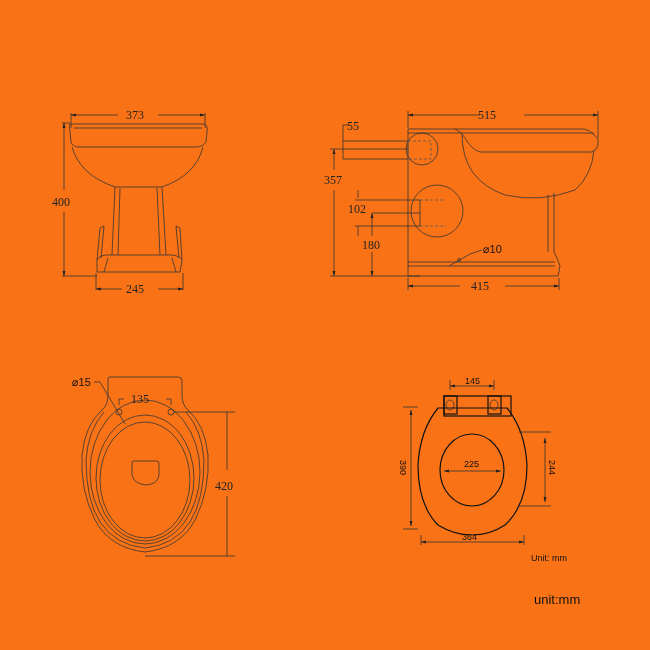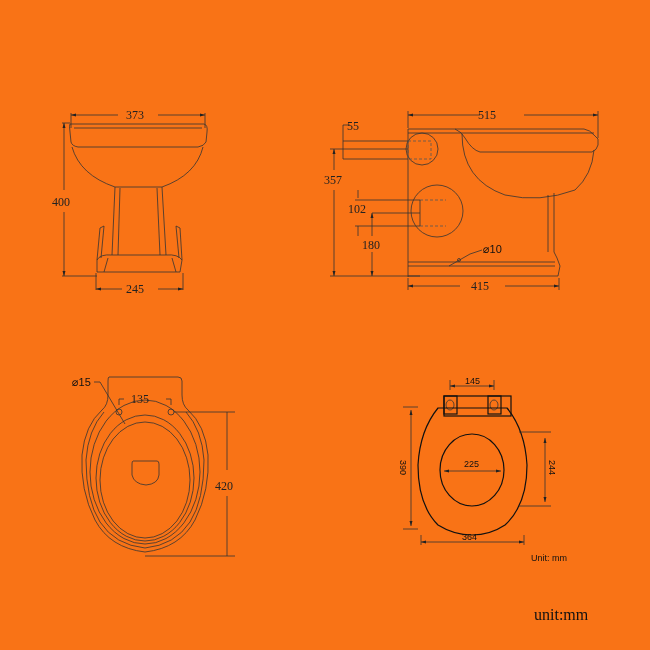--- a/index.html
+++ b/index.html
@@ -1,21 +1,21 @@
 <!DOCTYPE html>
 <html><head>
 <meta charset="utf-8">
 <style>
   html, body { margin: 0; padding: 0; background: #ffffff; }
   #canvas { position: relative; width: 650px; height: 650px; background: #f97316; overflow: hidden; padding-left: 12px; }
   svg { position: absolute; left: 0; top: 0; }
   .dim { font-family: "Liberation Serif", "DejaVu Serif", serif; font-size: 12px; fill: #222; }
   .dimsans { font-family: "Liberation Sans", "DejaVu Sans", sans-serif; font-size: 11px; fill: #111; }
   .small { font-family: "Liberation Sans", "DejaVu Sans", sans-serif; font-size: 9px; fill: #111; }
-  .unit { position: absolute; left: 534px; top: 606px; font-family: Liberation Serif, serif; font-size: 16px; color: #111; }
+  .unit { position: absolute; left: 534px; top: 592px; font-family: Liberation Sans, sans-serif; font-size: 13px; color: #111; }
   .ln { stroke: #333; stroke-width: 0.8; fill: none; }
   .lnb { stroke: #111; stroke-width: 1.2; fill: none; }
   .dash { stroke: #555; stroke-width: 0.8; fill: none; stroke-dasharray: 3 2; }
 </style>
 </head>
 <body>
 
 <div id="canvas">
   <svg width="650" height="650" viewBox="0 0 650 650">
     <defs>

